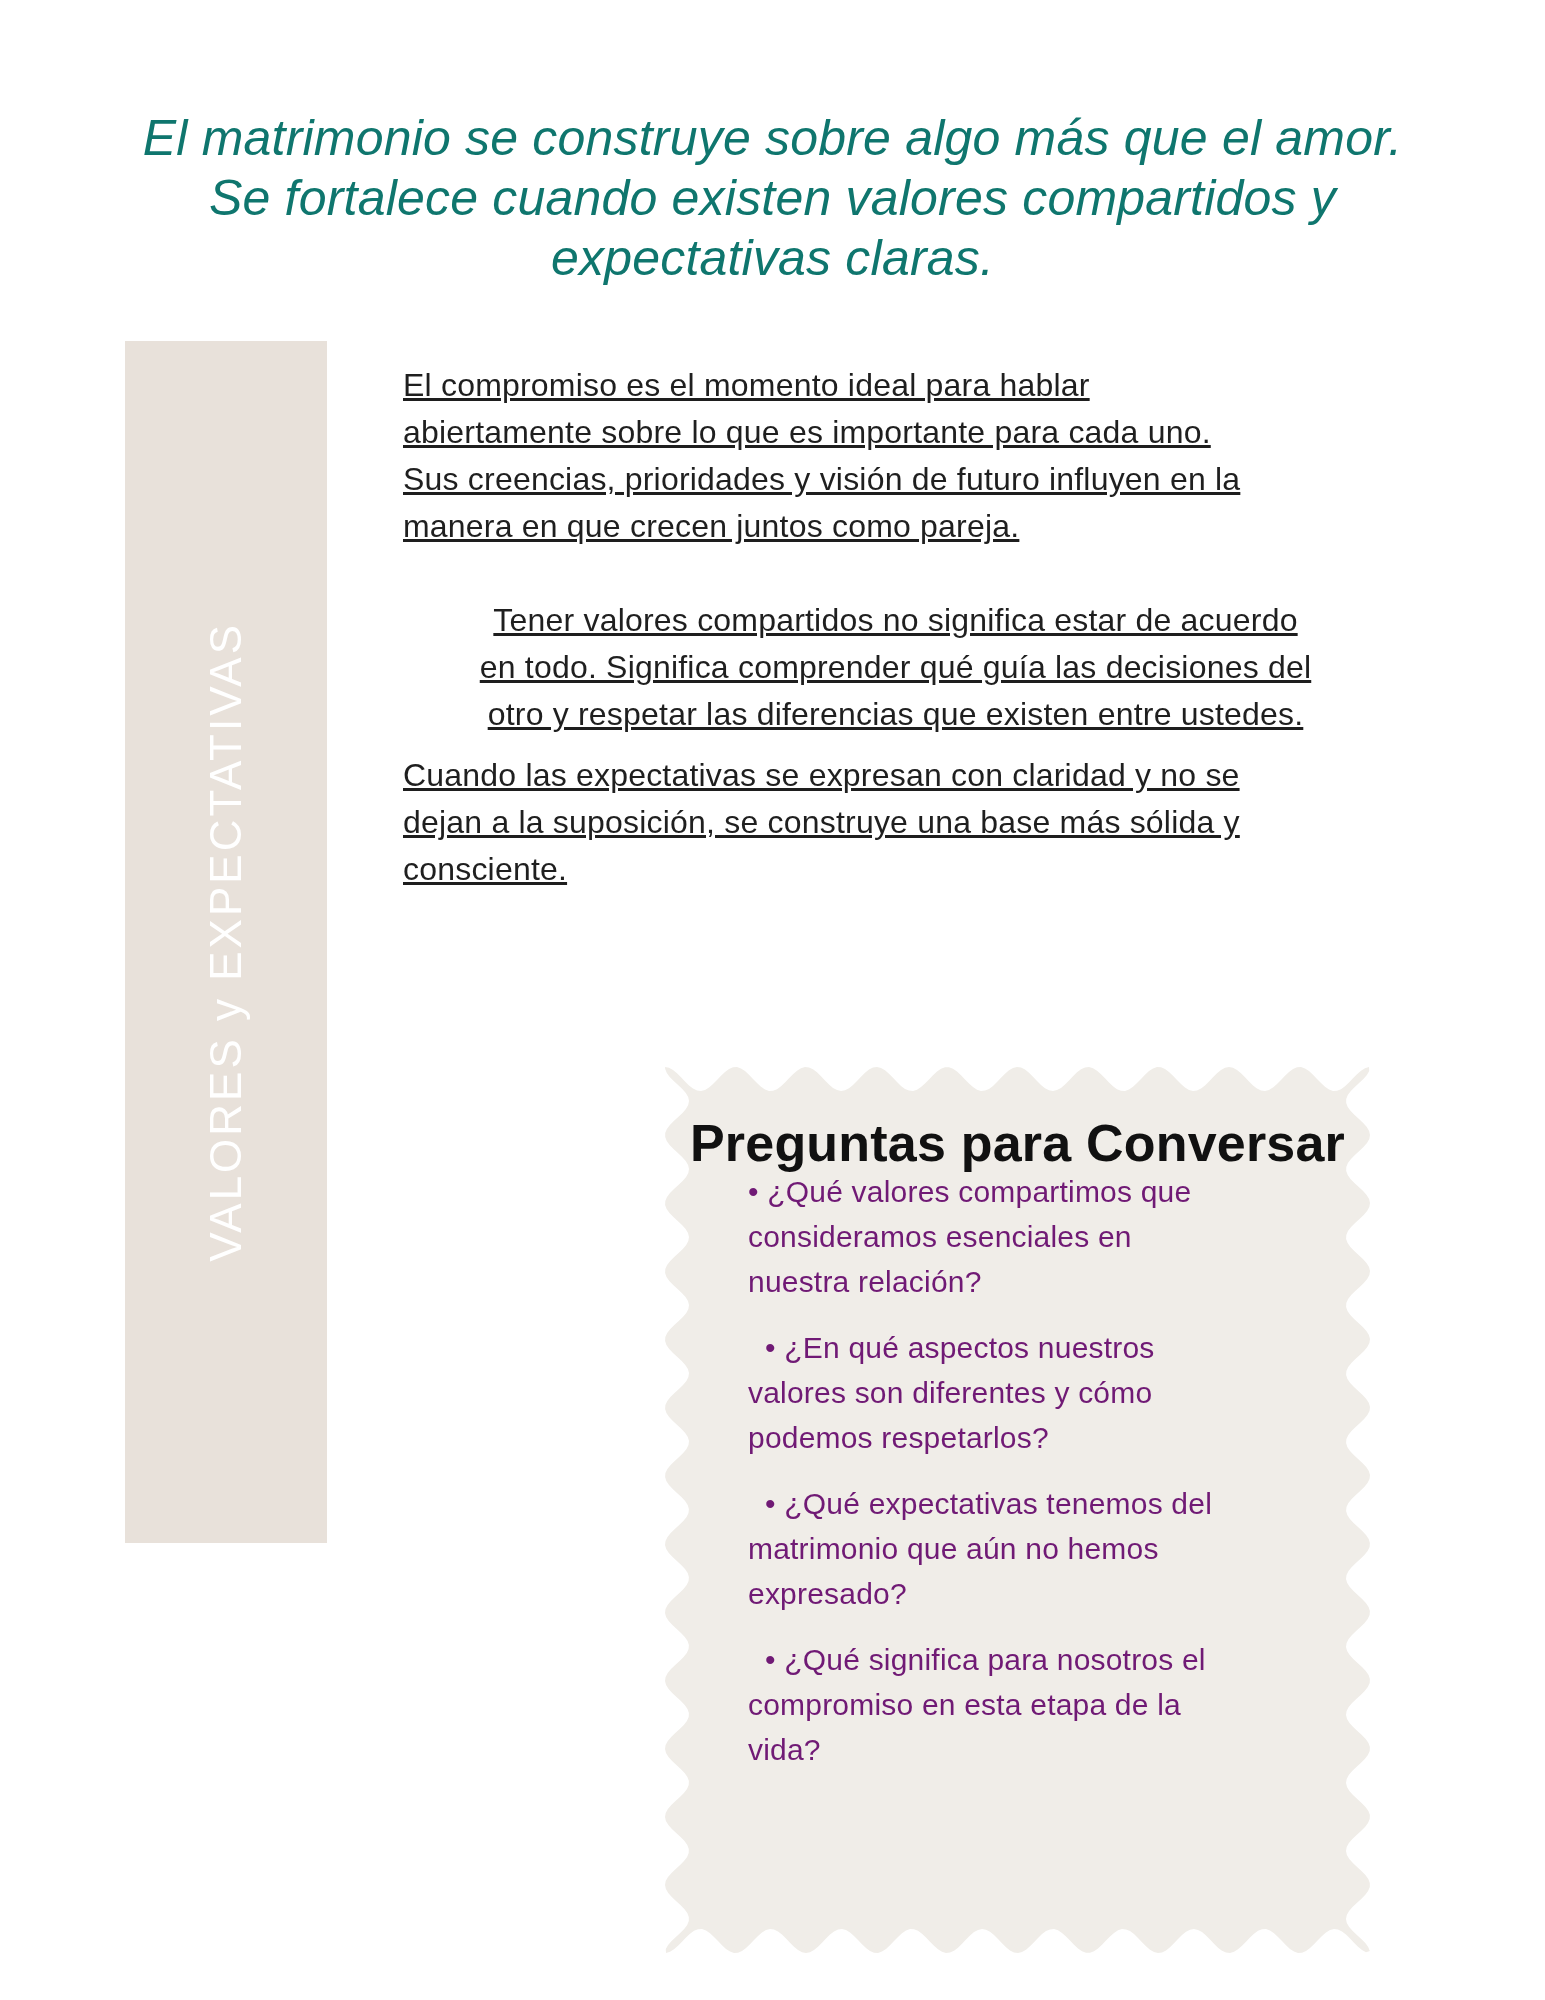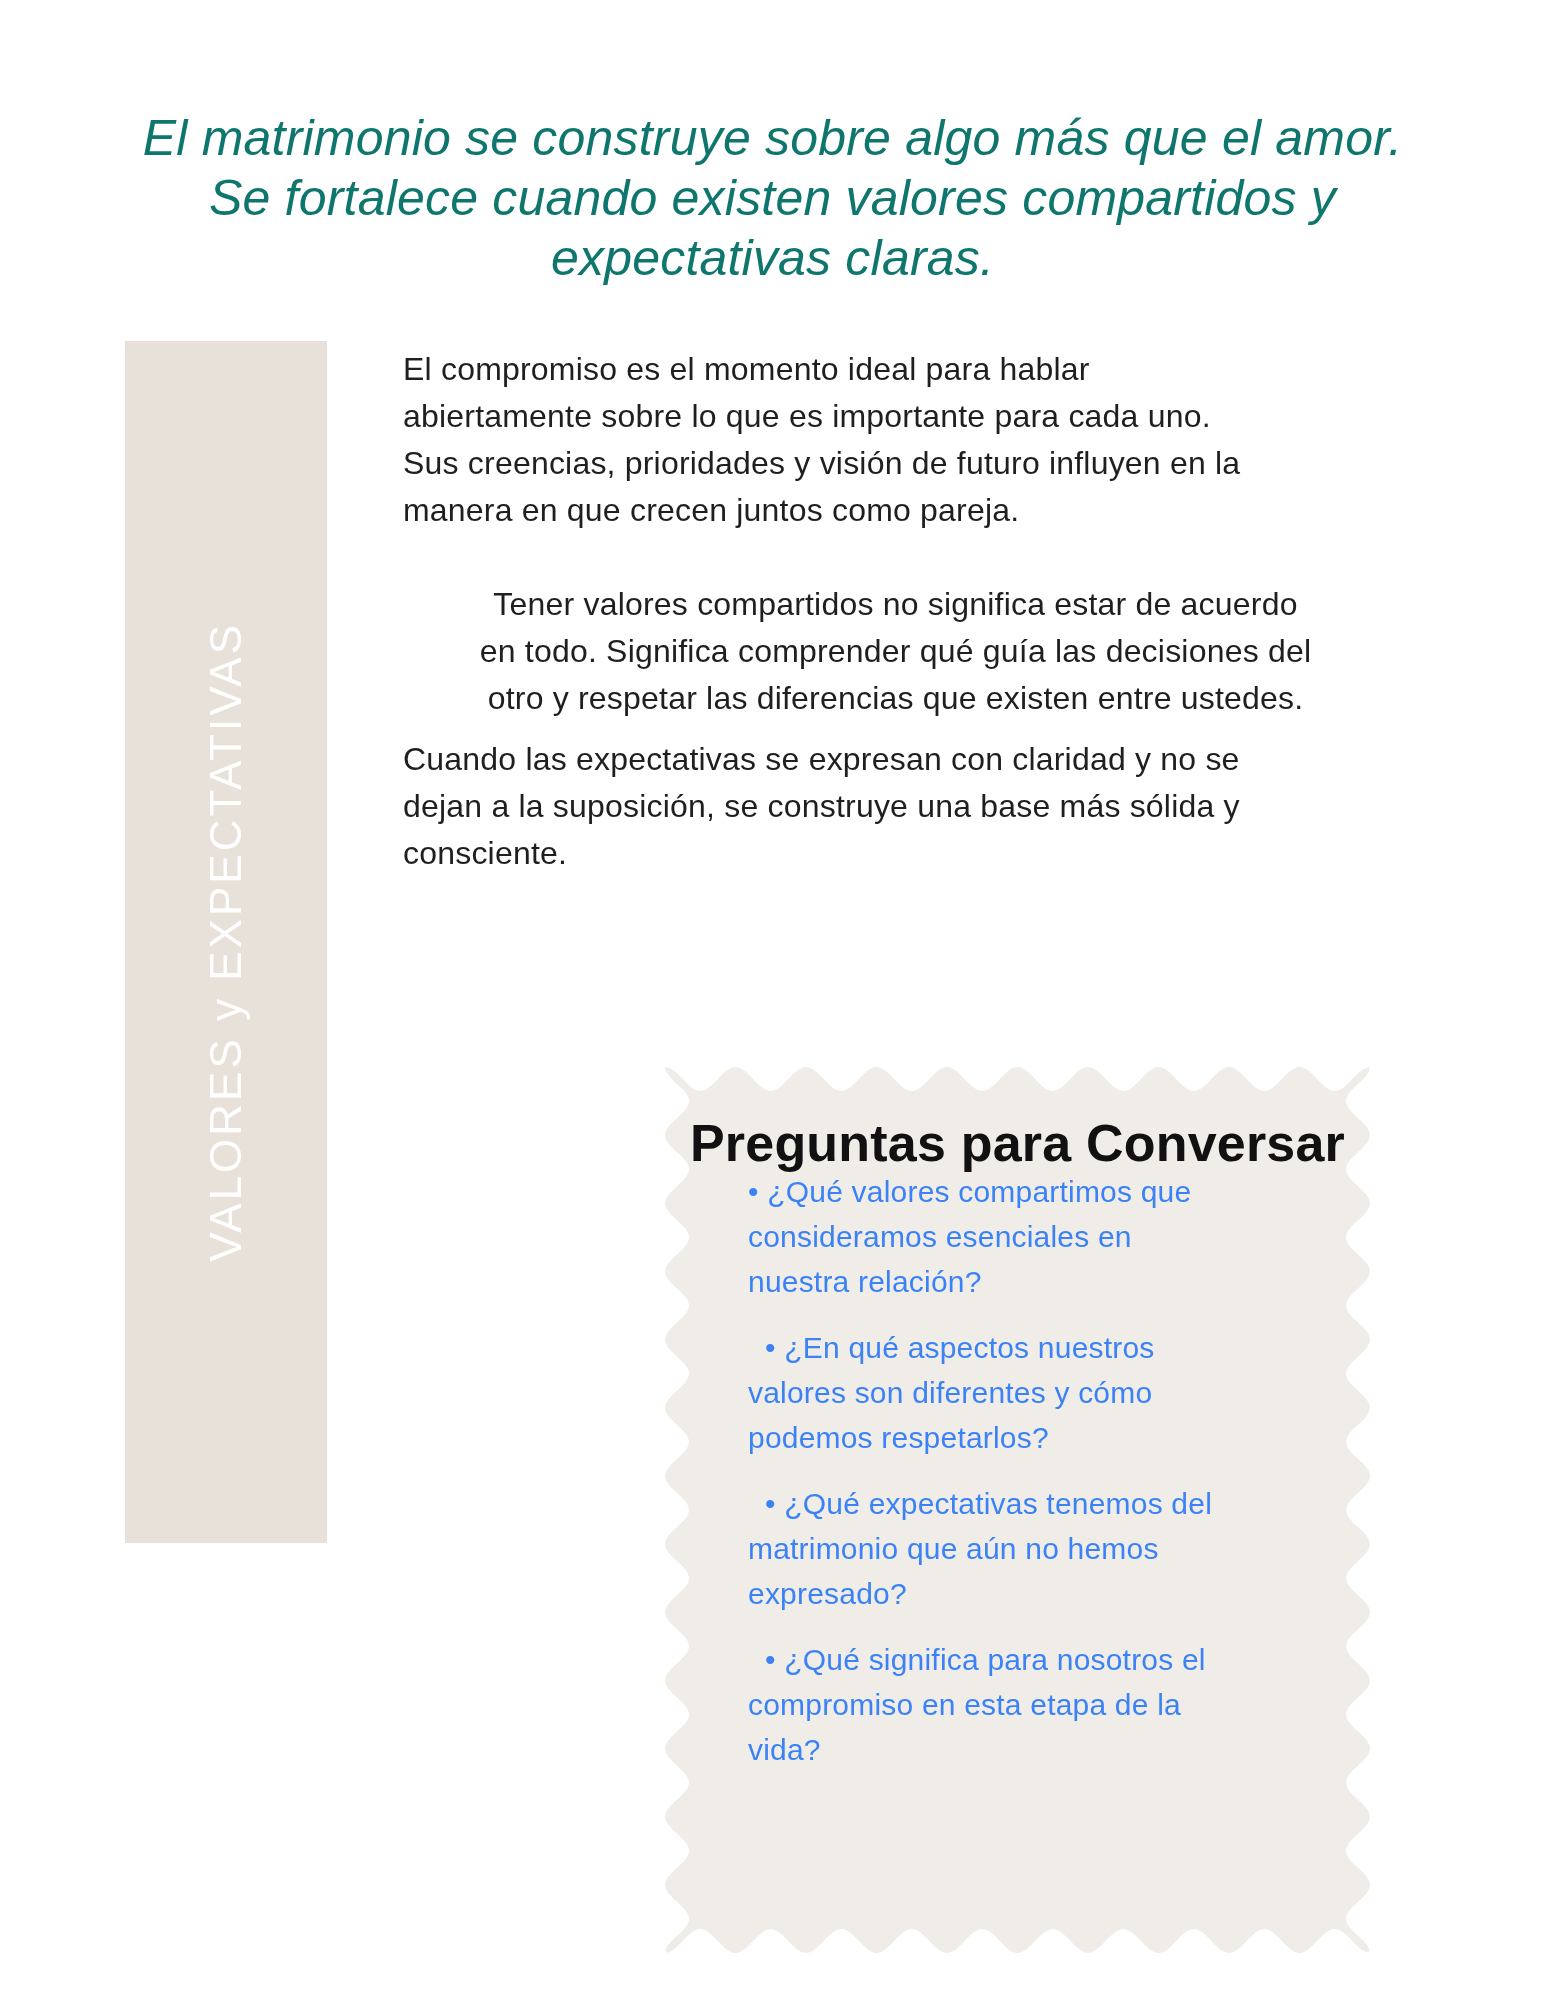--- a/index.html
+++ b/index.html
@@ -49,22 +49,23 @@
     letter-spacing: 3px;
     color: #ffffff;
     font-weight: 400;
     white-space: nowrap;
   }
 
   
   .body-text {
     position: absolute;
     left: 403px;
-    top: 346px;
+    top: 362px;
     width: 985px;
+    text-decoration: underline;
   }
   .body-text p {
     margin: 0;
     font-size: 32px;
     line-height: 47px;
     white-space: pre-line;
     color: #1f1f1f;
     letter-spacing: 0.2px;
   }
   .body-text p.para-1 { margin-bottom: 47px; }
@@ -100,21 +101,21 @@
   .questions-list {
     list-style: none;
     margin: 2px 0 0 0;
     padding: 0 55px 0 83px;
   }
   .questions-list li {
     font-size: 30px;
     line-height: 45px;
     margin: 0 0 21px 0;
     white-space: pre-line;
-    color: #3b82f6;
+    color: #701a75;
     letter-spacing: 0.2px;
   }
 </style>
 </head>
 <body>
 
 <main class="page">
 
   <h1 class="heading">El matrimonio se construye sobre algo más que el amor.
 Se fortalece cuando existen valores compartidos y

